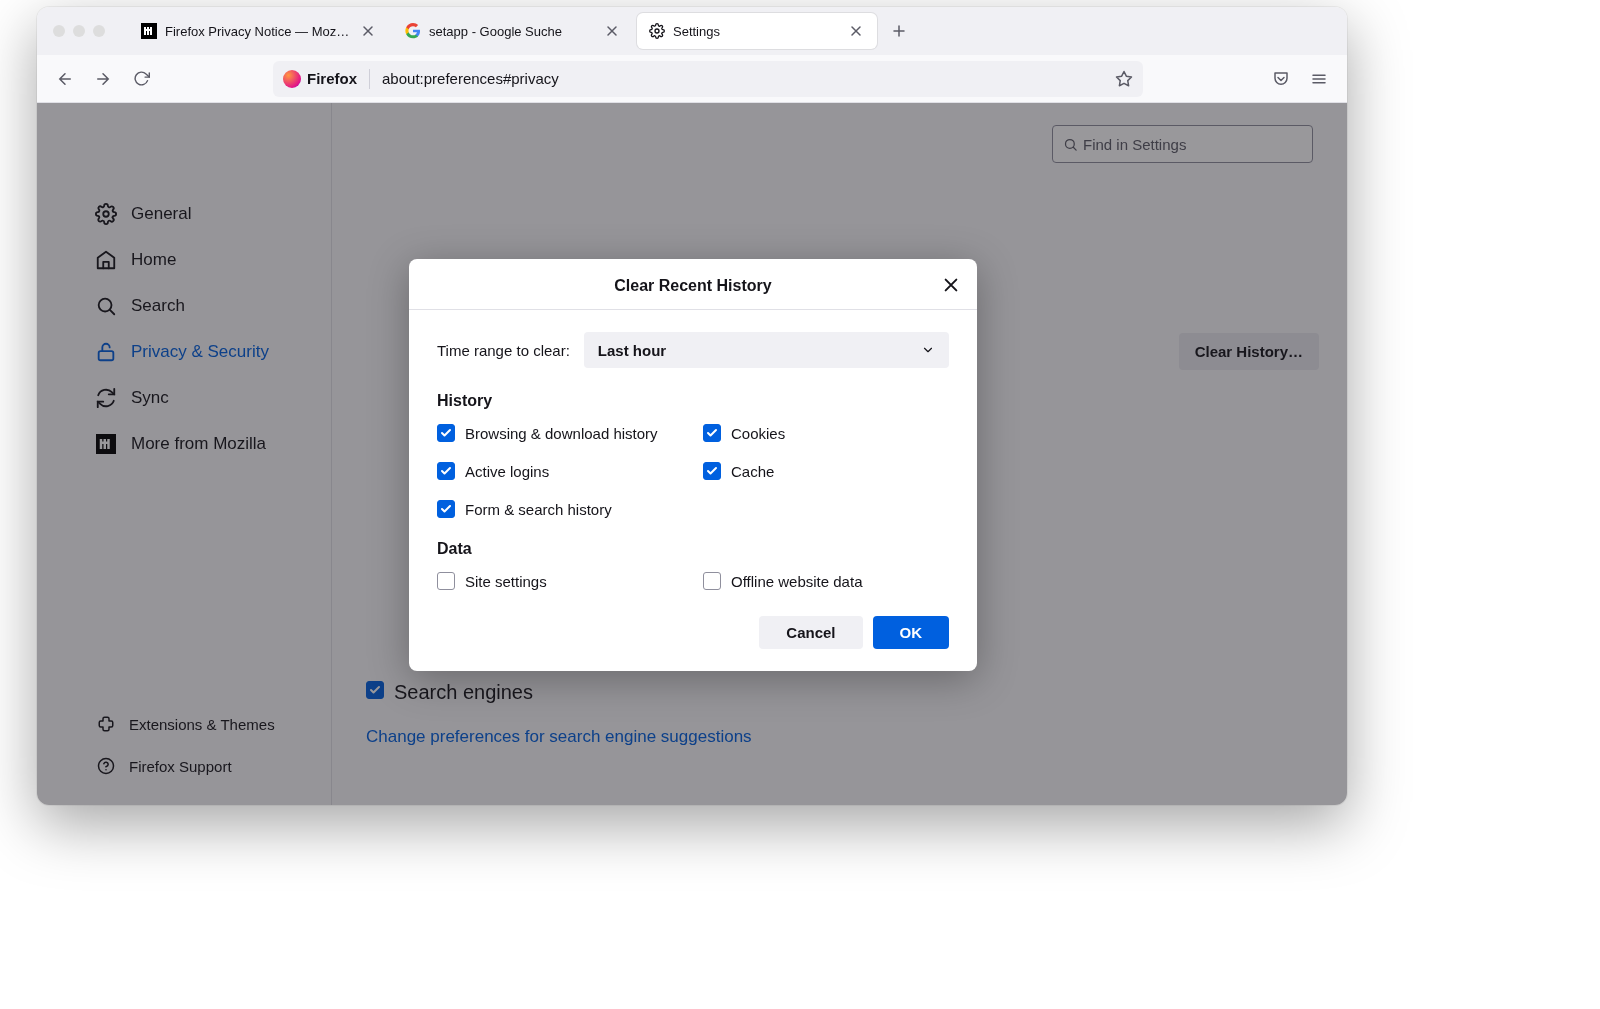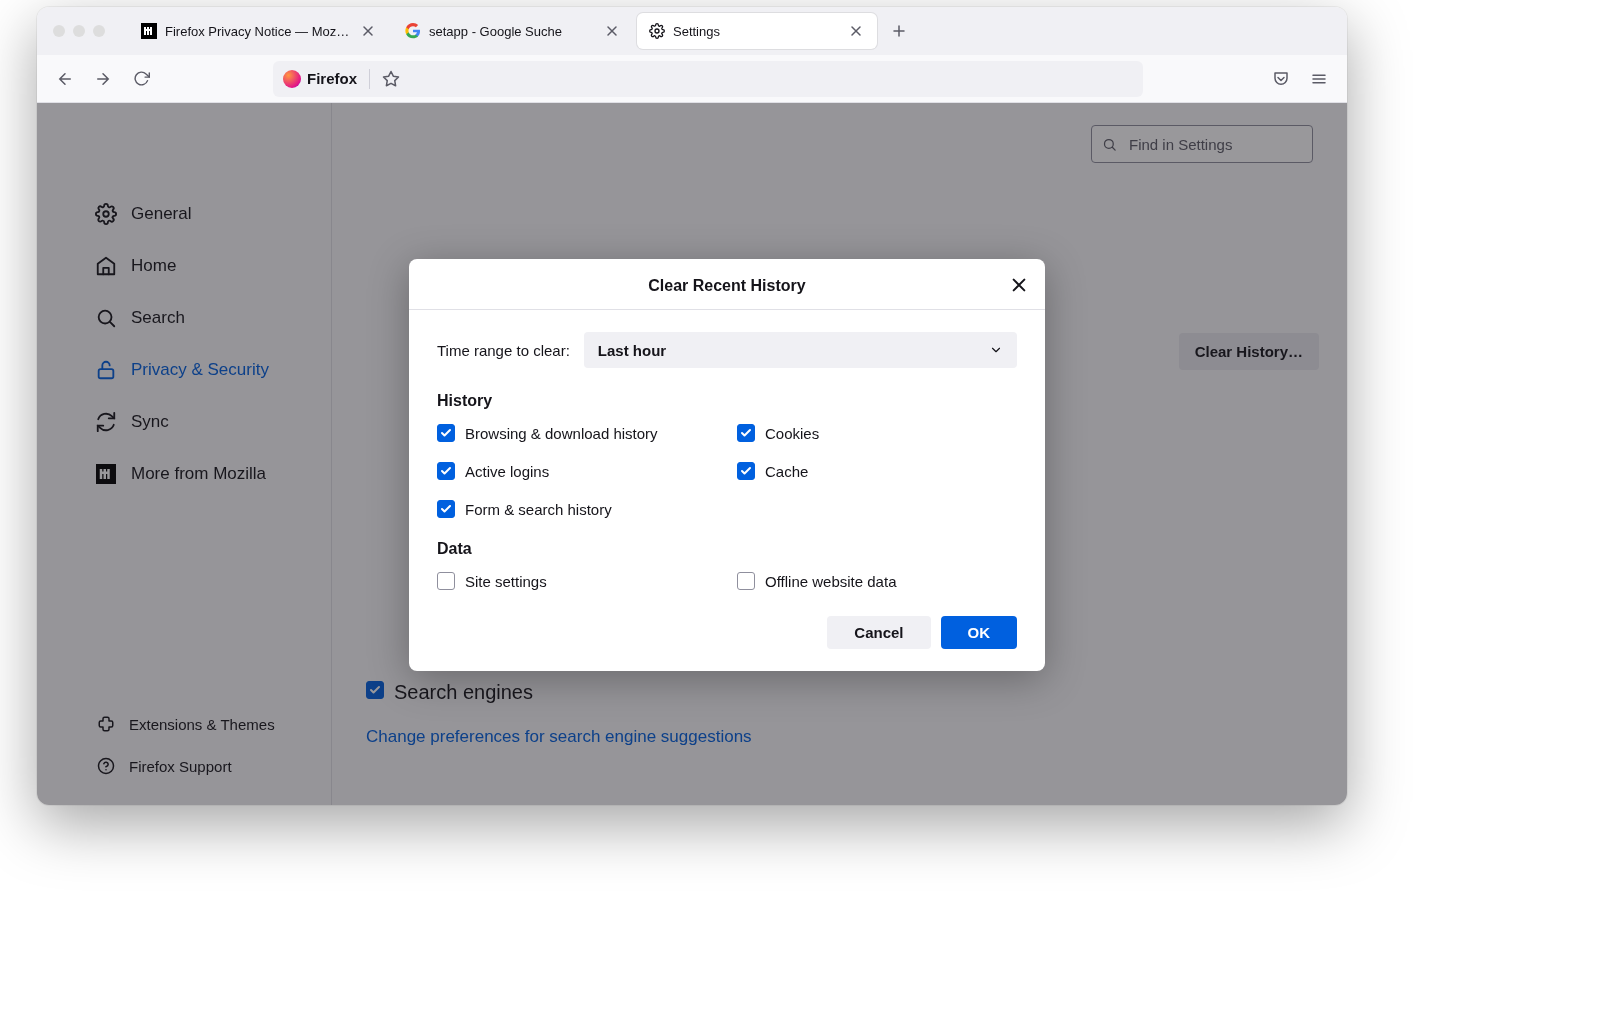--- a/index.html
+++ b/index.html
@@ -20,36 +20,36 @@
 .tbtn { width:32px; height:32px; display:flex; align-items:center; justify-content:center; color:#5b5b66; border-radius:4px; }
 .url-bar { flex:1; max-width:870px; margin-left:110px; height:36px; background:#f0f0f4; border-radius:6px; display:flex; align-items:center; padding:0 10px; gap:8px; font-size:15px; color:#15141a; }
 .url-bar .ff-badge { display:flex; align-items:center; gap:6px; font-weight:600; color:#15141a; }
 .url-bar .ff-badge .ff-icon{ width:18px; height:18px; border-radius:50%; background:radial-gradient(circle at 30% 30%,#ff9640,#e31587 70%,#5a1bd6); }
 .url-bar .sep{ width:1px; height:20px; background:#cfcfd8; margin:0 4px;}
 .url-bar .url-text{ flex:1; }
 .url-bar .star{ color:#5b5b66; }
 .toolbar-right{ margin-left:auto; display:flex; gap:6px;}
 
 .content { flex:1; display:flex; position:relative; }
-.sidebar { width:295px; border-right:1px solid #e0e0e6; padding:100px 0 0 58px; display:flex; flex-direction:column; gap:30px; font-size:17px; color:#15141a; position:relative;}
+.sidebar { width:295px; border-right:1px solid #e0e0e6; padding:100px 0 0 58px; display:flex; flex-direction:column; gap:24px; font-size:17px; color:#15141a; position:relative;}
 .sidebar .navitem{ display:flex; align-items:center; gap:14px; }
 .sidebar .navitem.active{ color:#0060df; }
 .sidebar .navitem .nav-icon{ width:22px; height:22px; display:flex; align-items:center; justify-content:center; }
 .sidebar-bottom{ position:absolute; bottom:28px; left:58px; display:flex; flex-direction:column; gap:20px; font-size:15px; color:#15141a;}
 .sidebar-bottom .navitem{ gap:12px; }
 
 .main { flex:1; position:relative; padding:24px 34px; }
-.search-settings{ position:absolute; top:22px; right:34px; width:222px; height:38px; border:1px solid #8f8f9d; border-radius:4px; display:flex; align-items:center; padding:0 10px; gap:12px; color:#5b5b66; font-size:15px; background:#fff;}
+.search-settings{ position:absolute; top:22px; right:34px; width:261px; height:38px; border:1px solid #8f8f9d; border-radius:4px; display:flex; align-items:center; padding:0 10px; gap:5px; color:#5b5b66; font-size:15px; background:#fff;}
 .clear-hist-btn{ position:absolute; top:230px; right:28px; padding:10px 16px; background:#e9e9ee; border-radius:4px; font-weight:600; font-size:15px; color:#15141a;}
 .sugg-row{ position:absolute; top:578px; left:34px; display:flex; align-items:flex-start; gap:10px; font-size:20px; color:#15141a;}
 .sugg-link{ position:absolute; top:624px; left:34px; color:#0060df; font-size:17px;}
 
 .dimmer{ position:absolute; inset:0; top:96px; background:rgba(28,27,34,.45); }
 
-.dialog{ position:absolute; top:252px; left:372px; width:636px; background:#fff; border-radius:8px; box-shadow:0 8px 40px rgba(0,0,0,.3); overflow:hidden;}
+.dialog{ position:absolute; top:252px; left:372px; width:568px; background:#fff; border-radius:8px; box-shadow:0 8px 40px rgba(0,0,0,.3); overflow:hidden;}
 .dialog-header{ padding:18px 20px 14px; text-align:center; font-weight:700; font-size:16px; color:#15141a; border-bottom:1px solid #e0e0e6; position:relative;}
 .dialog-close{ position:absolute; right:16px; top:16px; width:20px; height:20px; display:flex; align-items:center; justify-content:center; color:#15141a;}
 .dialog-body{ padding:22px 28px 8px;}
 .range-row{ display:flex; align-items:center; gap:14px; margin-bottom:24px;}
 .range-label{ font-size:15px; color:#15141a;}
 .range-select{ flex:1; height:36px; background:#f0f0f4; border-radius:4px; display:flex; align-items:center; justify-content:space-between; padding:0 14px; font-weight:700; font-size:15px; color:#15141a;}
 .section-h{ font-weight:700; font-size:16px; margin:2px 0 14px; color:#15141a;}
 .check-grid{ display:grid; grid-template-columns:1fr 1fr; row-gap:20px; column-gap:20px; margin-bottom:22px;}
 .check-item{ display:flex; align-items:center; gap:10px; font-size:15px; color:#15141a;}
 .cb{ width:18px; height:18px; border-radius:3px; border:1px solid #8f8f9d; background:#fff; display:flex; align-items:center; justify-content:center; flex:none;}
@@ -144,20 +144,21 @@
           <path d="M20.49 15a9 9 0 1 1-2.12-9.36L23 10"></path>
         </svg>
       </div>
 
     <div class="url-bar">
       <span class="ff-badge">
         <span class="ff-icon"></span>
         <span>Firefox</span>
       </span>
       <span class="sep"></span>
+      <span class="url-text">about:preferences#privacy</span>
       <span class="star">
           <svg width="18" height="18" viewBox="0 0 24 24" fill="none" stroke="currentColor" stroke-width="2" stroke-linejoin="round">
             <polygon points="12 2 15.09 8.26 22 9.27 17 14.14 18.18 21.02 12 17.77 5.82 21.02 7 14.14 2 9.27 8.91 8.26 12 2"></polygon>
           </svg>
         </span>
     </div>
 
     <div class="toolbar-right">
       <div class="tbtn">
           <svg width="18" height="18" viewBox="0 0 24 24" fill="none" stroke="currentColor" stroke-width="2" stroke-linecap="round" stroke-linejoin="round">

